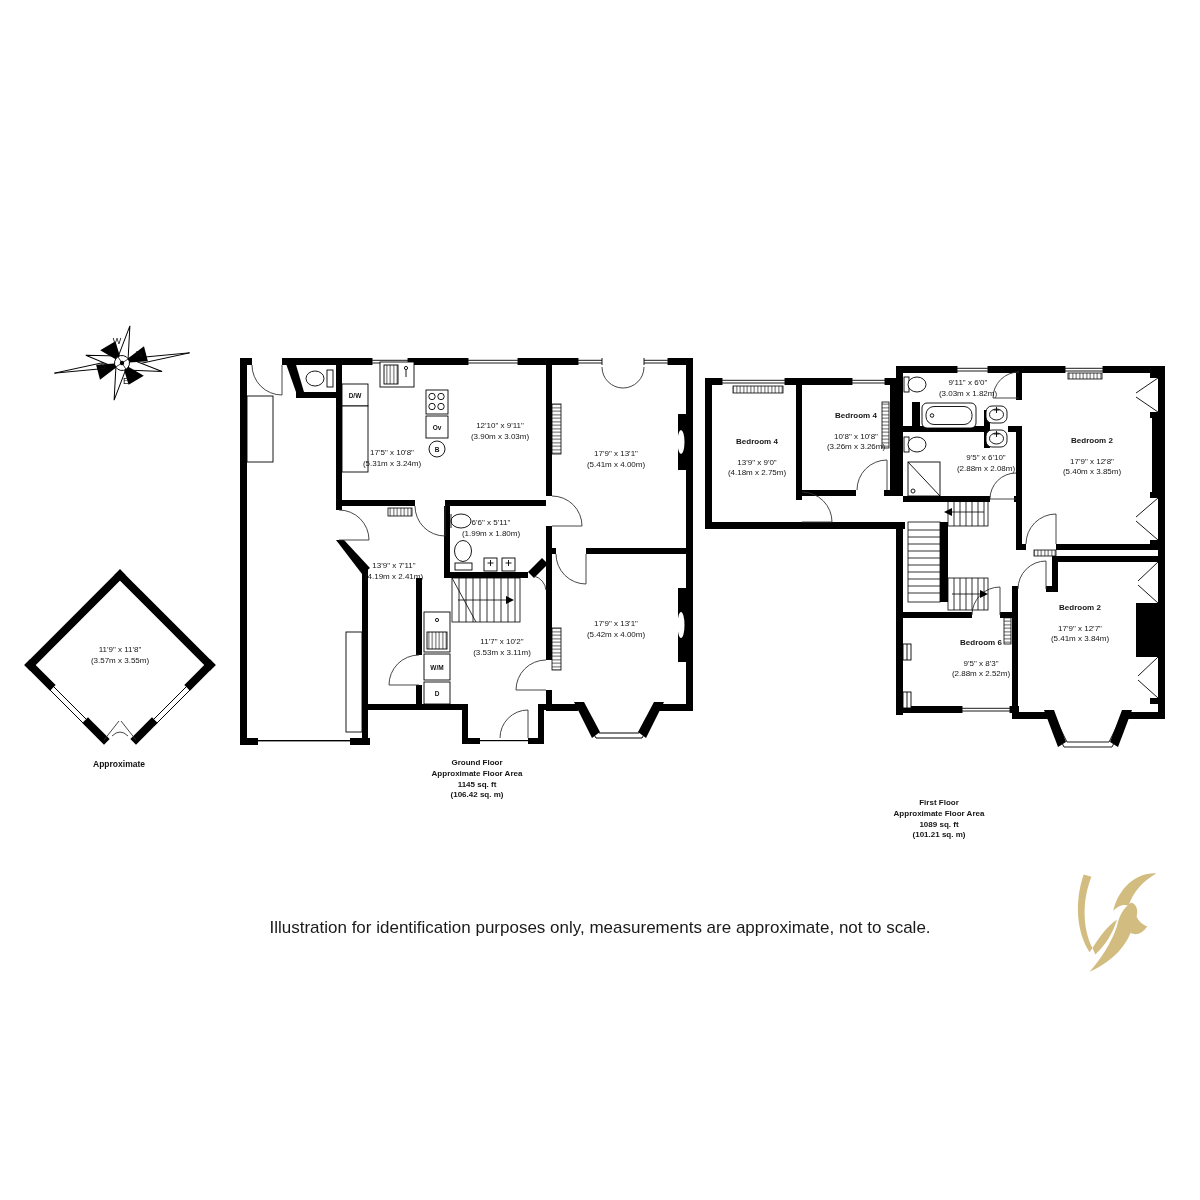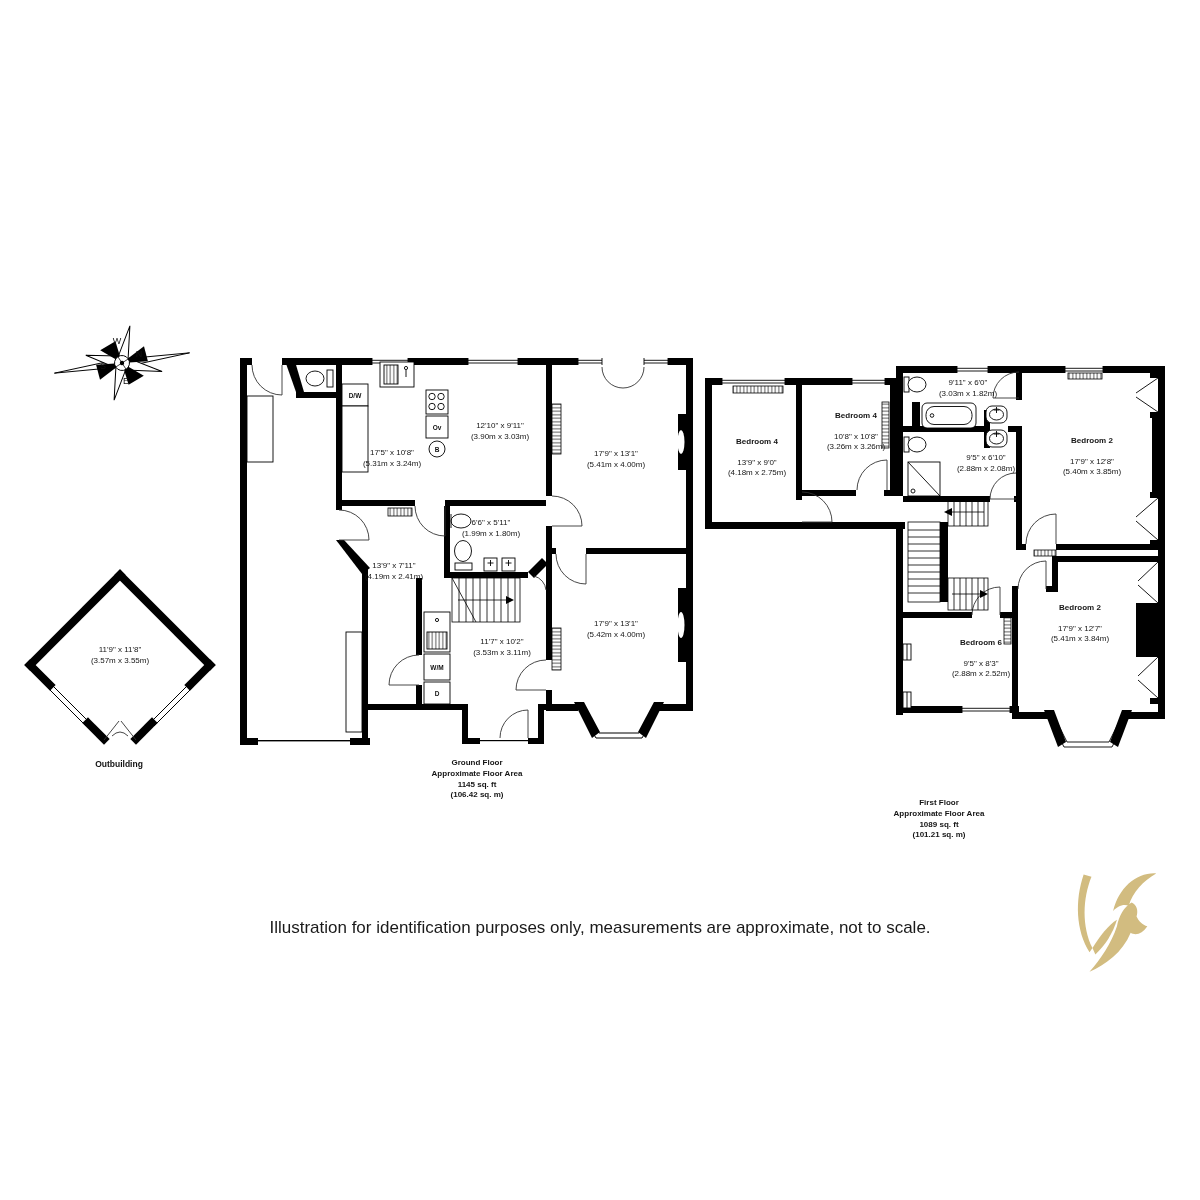--- a/index.html
+++ b/index.html
@@ -325,21 +325,21 @@
   </g>
 </svg>
 
 <div class="cletter" style="left:117px;top:341px">W</div>
 <div class="cletter" style="left:139px;top:354px">N</div>
 <div class="cletter" style="left:126px;top:381px">E</div>
 <div class="cletter" style="left:103px;top:366px">S</div>
 
 <div class="rl" style="left:120px;top:656px">11'9" x 11'8"
 (3.57m x 3.55m)</div>
-<div class="ob-name" style="left:119px;top:764px">Outbuilding</div>
+<div class="ob-name" style="left:119px;top:764px">Approximate</div>
 
 <div class="rl" style="left:392px;top:459px">17'5" x 10'8"
 (5.31m x 3.24m)</div>
 <div class="rl" style="left:500px;top:432px">12'10" x 9'11"
 (3.90m x 3.03m)</div>
 <div class="rl" style="left:616px;top:460px">17'9" x 13'1"
 (5.41m x 4.00m)</div>
 <div class="rl" style="left:616px;top:630px">17'9" x 13'1"
 (5.42m x 4.00m)</div>
 <div class="rl" style="left:394px;top:572px">13'9" x 7'11"

